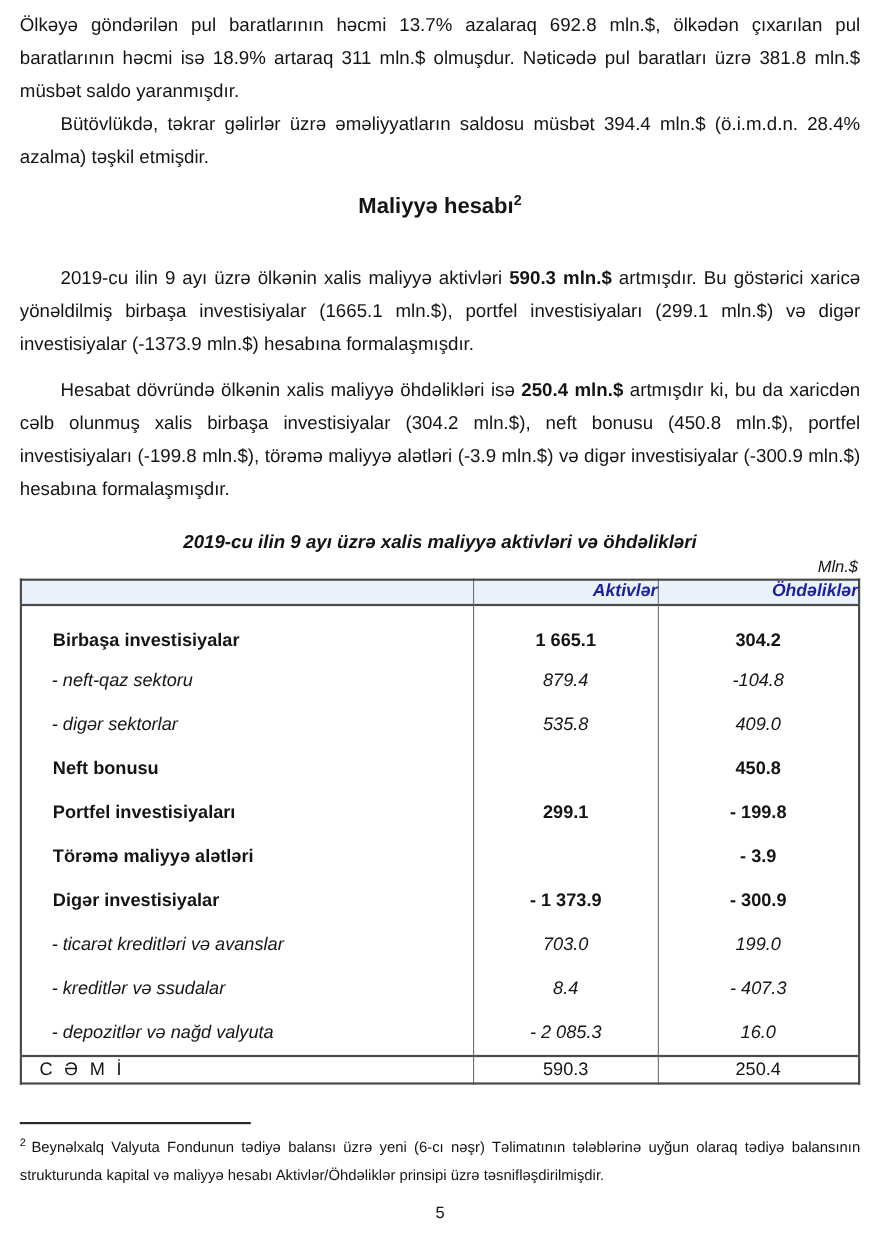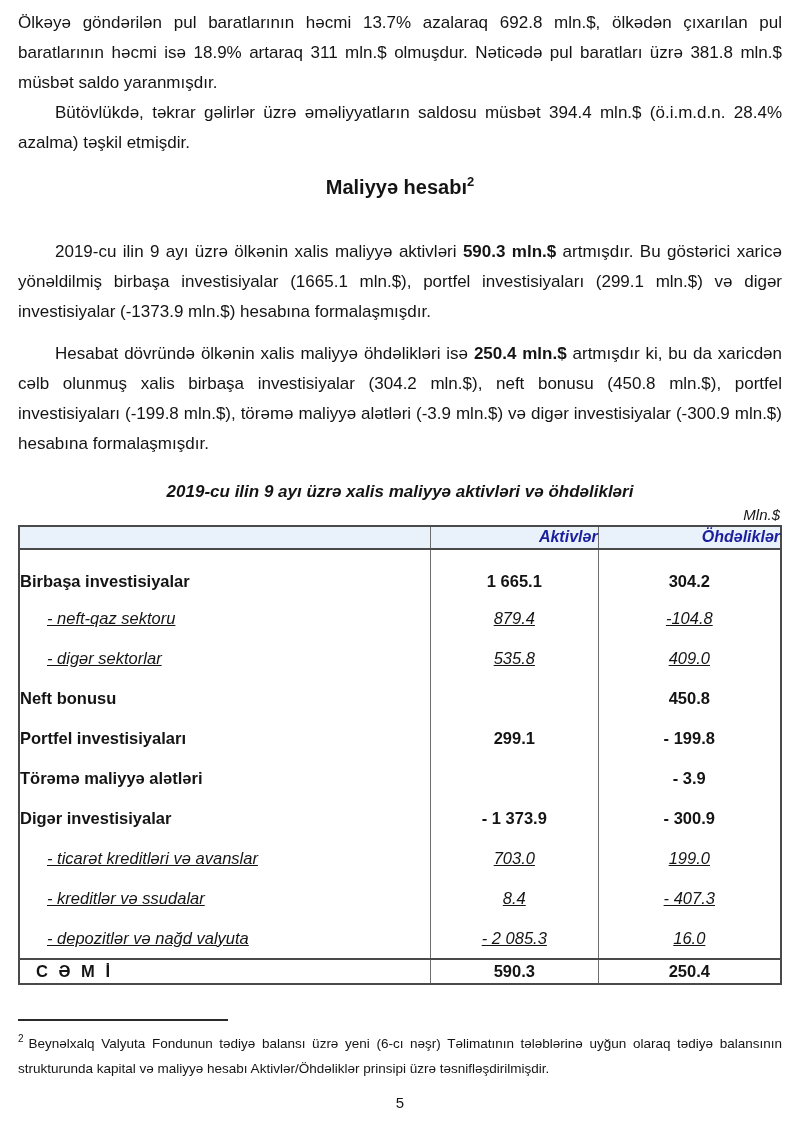--- a/index.html
+++ b/index.html
@@ -76,30 +76,30 @@
   thead th:first-child { border-left: none; }
 
   tbody td {
     height: 40px;
     vertical-align: middle;
     font-size: 16.5px;
     padding: 0 6px;
     border-left: 1.5px solid #6e6e6e;
   }
   tbody td:first-child { border-left: none; }
-  tbody td.c-label { text-align: left; padding-left: 0; }
+  tbody td.c-label { text-align: left; padding-left: 28px; }
   tbody td.c-num { text-align: center; }
   tbody tr.row-bold td { font-weight: bold; }
-  tbody tr.row-sub td { font-style: italic; text-decoration: underline; }
+  tbody tr.row-sub td { font-style: italic; }
   tbody tr.row-sub td.c-label { padding-left: 27px; }
   tbody tr:first-child td { padding-top: 14px; height: 50px; }
 
   tfoot td {
     height: 25px;
-    font-weight: bold;
+    font-weight: normal;
     font-size: 16.5px;
     vertical-align: middle;
     border-top: 2px solid #4a4a4a;
     border-left: 1.5px solid #6e6e6e;
     padding: 0 6px;
   }
   tfoot td:first-child { border-left: none; }
   tfoot td.c-label { text-align: left; padding-left: 16px; letter-spacing: 3px; }
   tfoot td.c-num { text-align: center; }
 

